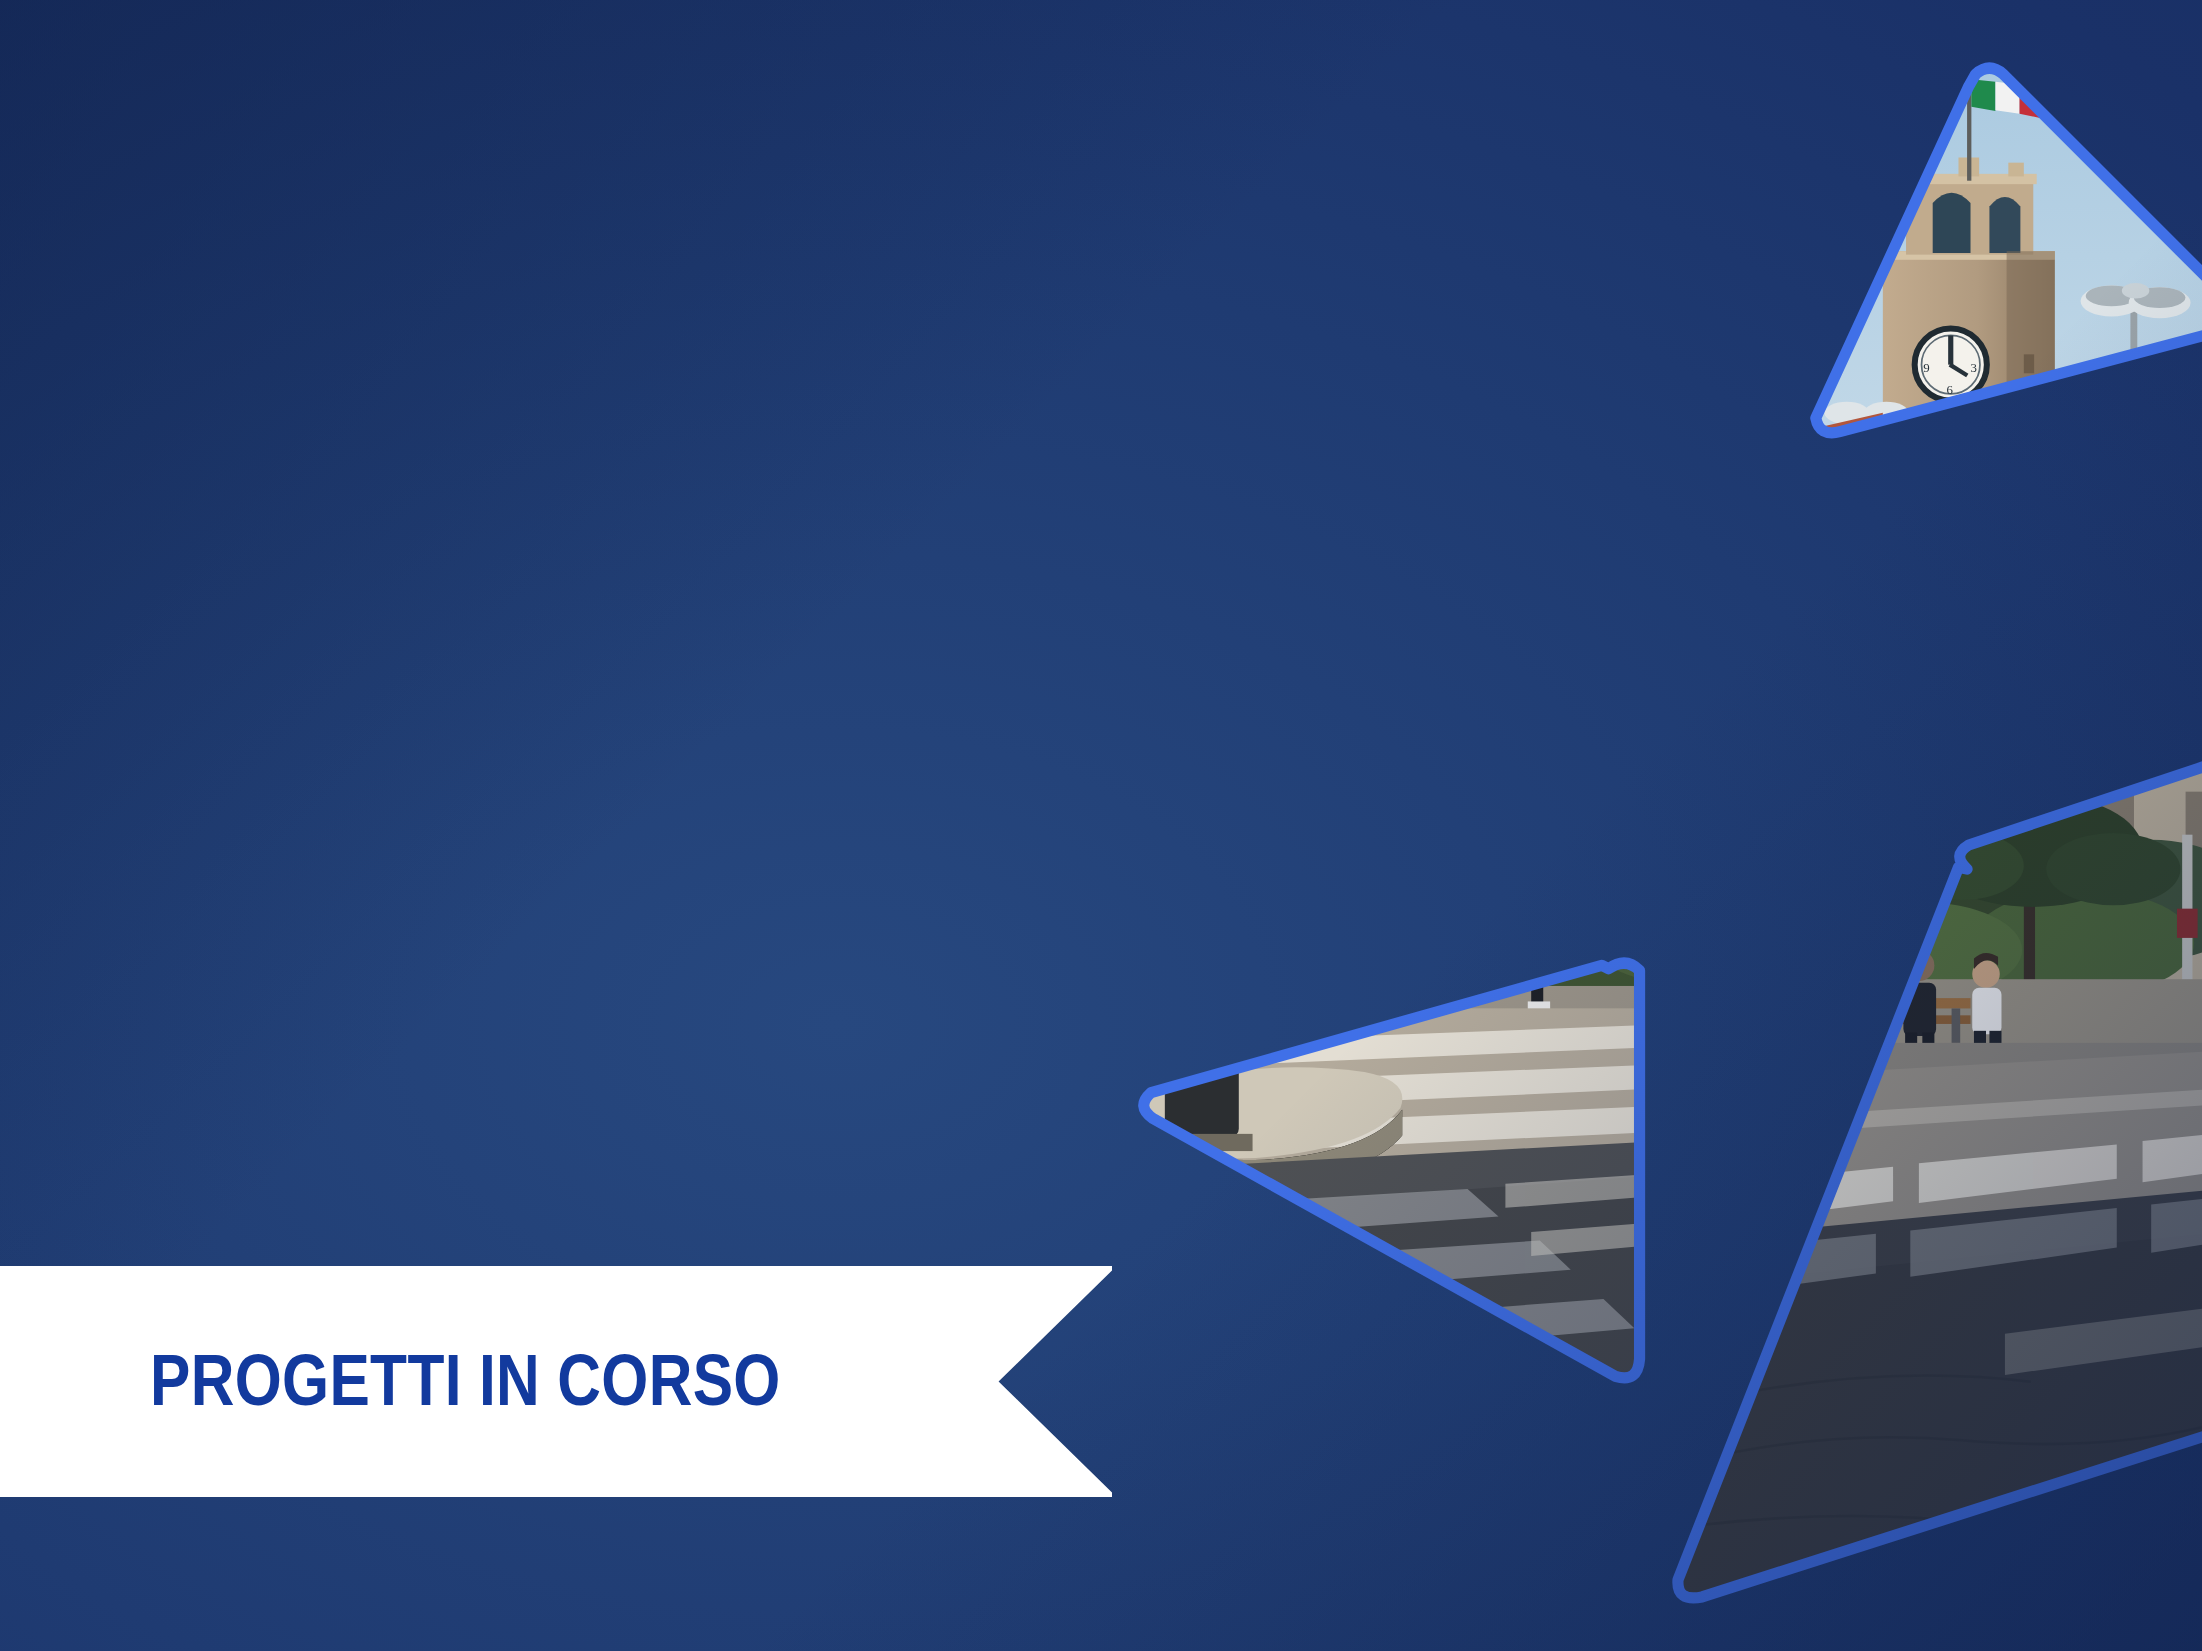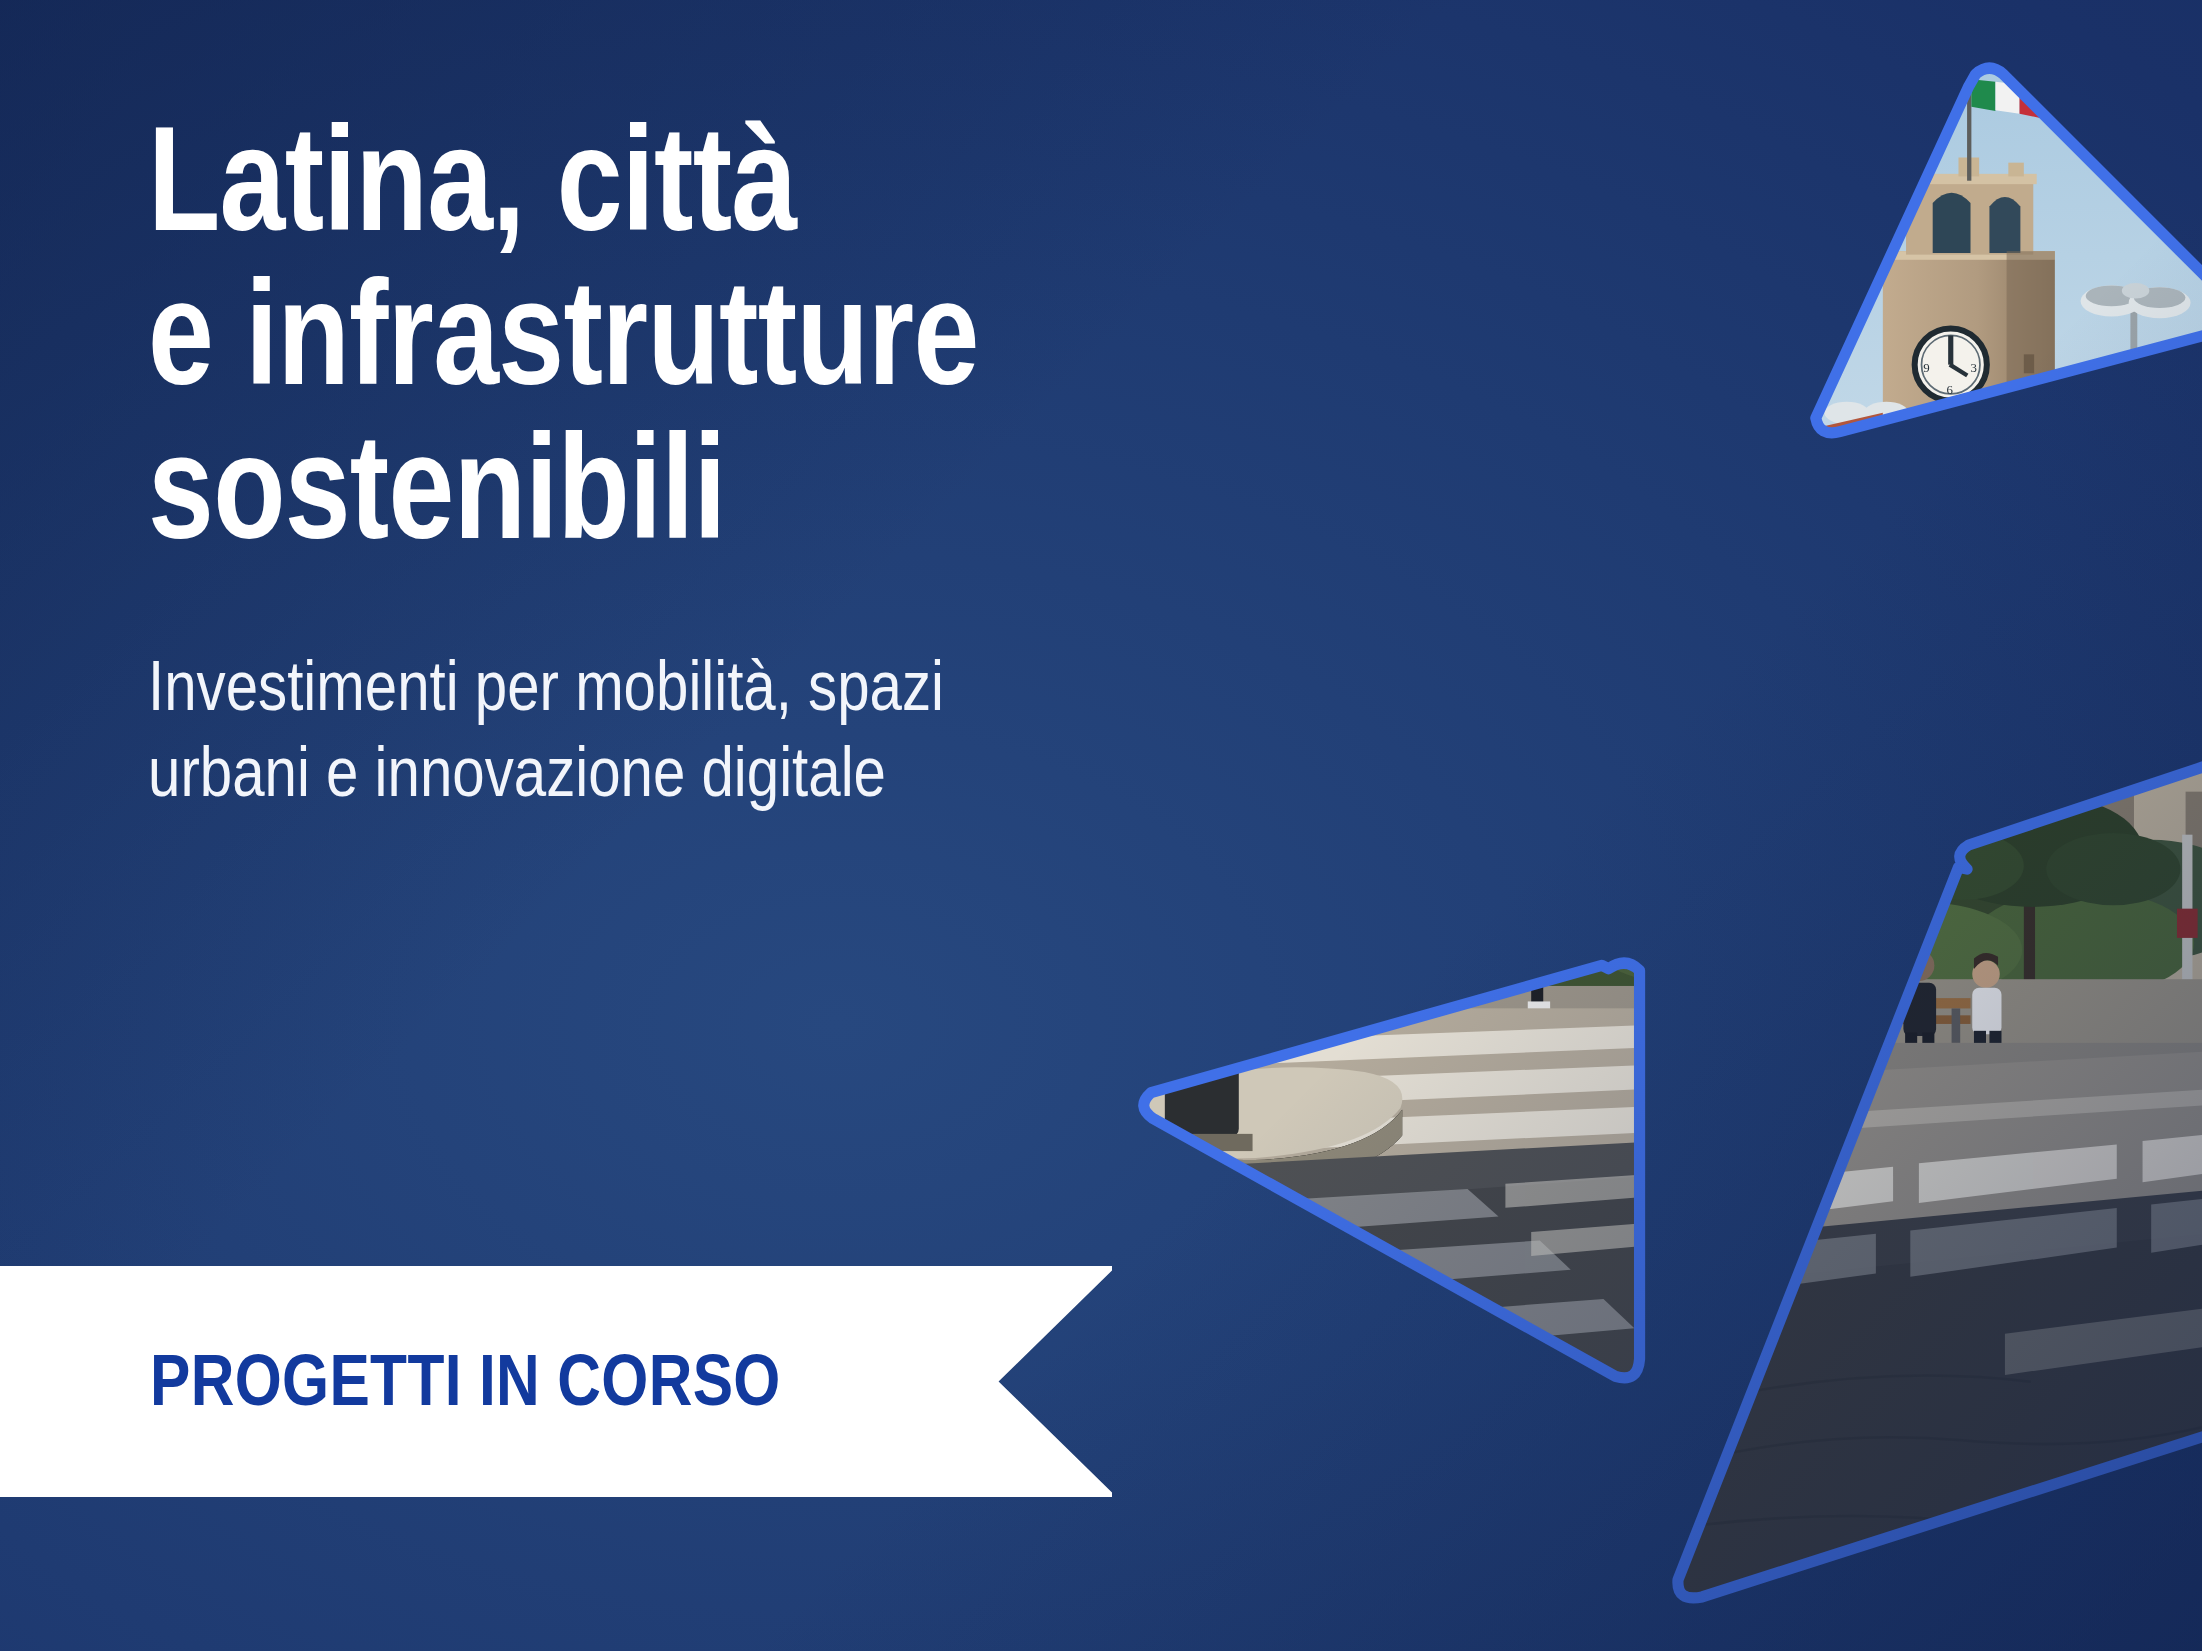--- a/index.html
+++ b/index.html
@@ -297,25 +297,18 @@
           <path d="M120 760 q180 -34 340 -14"></path>
         </g>
       </g>
 
       <path d="M 386,150 Q 368,134 388,122 L 676,26 Q 700,20 700,46 L 700,790 Q 698,818 672,806 L 78,996 Q 48,1002 50,976 L 376,148 Z" fill="none" stroke="#4070e8" stroke-width="13" stroke-linejoin="round"></path>
     </svg>
   </div>
 
   <div id="bg-vignette"></div>
 
-  <div id="copy">
-    <h1 id="headline">Latina, città
-e infrastrutture
-sostenibili</h1>
-    <p id="subhead">Investimenti per mobilità, spazi
-urbani e innovazione digitale</p>
-  </div>
 
   <div id="ribbon"></div>
   <div id="ribbon-label">PROGETTI IN CORSO</div>
 
 </div>
 
 
 </body></html>

